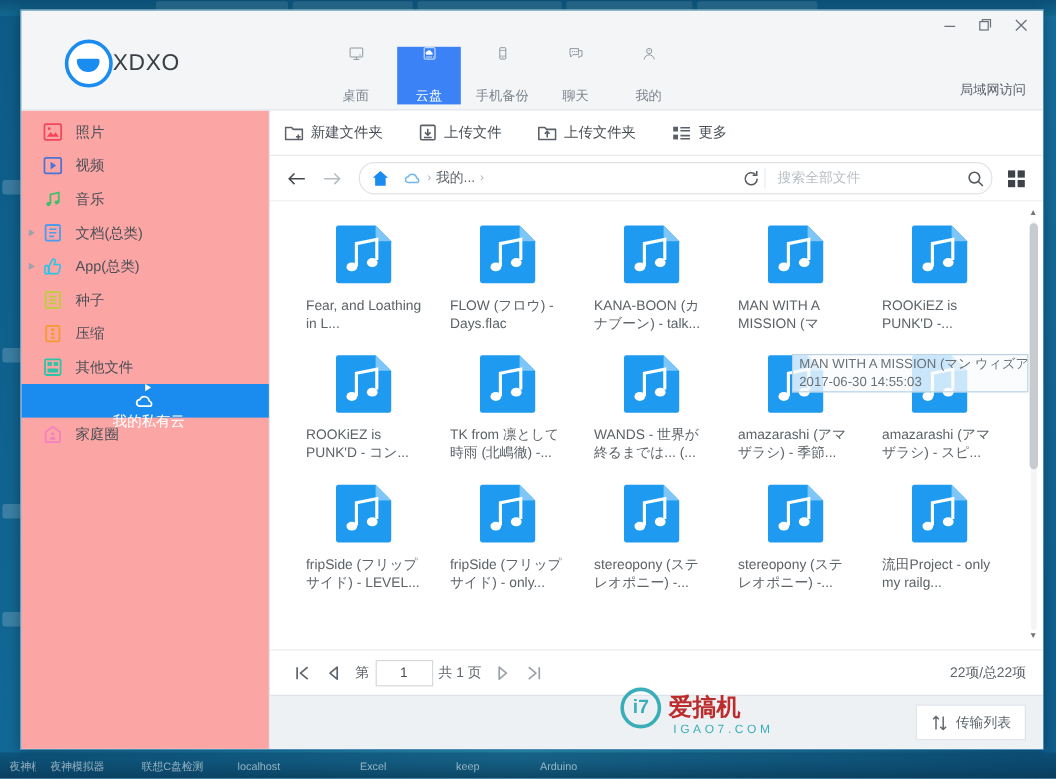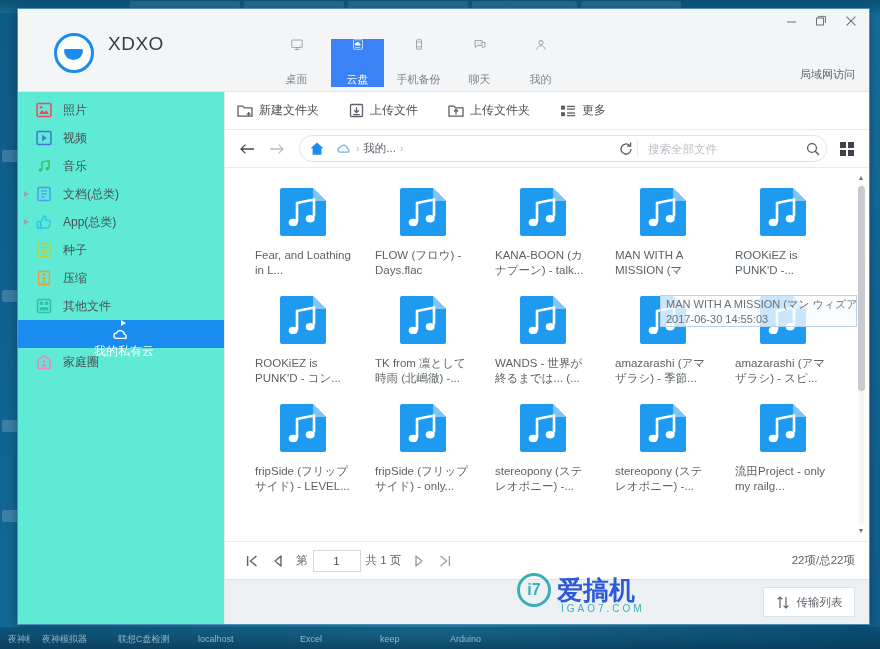--- a/index.html
+++ b/index.html
@@ -77,21 +77,21 @@
   .win-btn {
     width: 28px; height: 20px;
     display: flex; align-items: center; justify-content: center;
     color: #6b7279;
     font-size: 13px;
     cursor: default;
   }
 
   #brand {
     position: absolute; left: 36px; top: 24px;
-    display: flex; align-items: flex-start; gap: 14px;
+    display: flex; align-items: center; 
   }
   #logo-circle {
     width: 40px; height: 40px; border-radius: 50%;
     border: 3.5px solid #1a8cf0;
     background: #ffffff;
     position: relative;
     box-sizing: border-box;
   }
   #logo-circle::after {
     content: "";
@@ -128,21 +128,21 @@
     position: absolute; right: 14px; bottom: 9px;
     font-size: 11px; color: #5a6169;
   }
 
   
   #body-split { flex: 1 1 auto; display: flex; min-height: 0; }
 
   
   #sidebar {
     width: 207px;
-    background: #5eead4;
+    background: #fca5a5;
     border-right: 1px solid #e5e8eb;
     flex: 0 0 auto;
     padding-top: 4px;
     box-sizing: border-box;
   }
   .side-item {
     height: 28px;
     display: flex; align-items: center;
     padding-left: 6px;
     cursor: default;
@@ -341,21 +341,21 @@
     opacity: 0.92;
   }
   #wm-circle {
     width: 34px; height: 34px; border-radius: 50%;
     border: 3px solid #2aa9b5; box-sizing: border-box;
     position: relative;
     color: #2aa9b5;
     display: flex; align-items: center; justify-content: center;
     font-size: 16px; font-weight: bold;
   }
-  #wm-text { color: #1d4ed8; font-size: 26px; font-weight: bold; line-height: 1; }
+  #wm-text { color: #b91c1c; font-size: 20px; font-weight: bold; line-height: 1; }
   #wm-sub { position: absolute; left: 44px; top: 30px; color: #2aa9b5; font-size: 10px; letter-spacing: 3px; }
   #transfer-btn {
     position: absolute; right: 14px; top: 7px;
     width: 90px; height: 28px;
     background: #ffffff;
     border: 1px solid #dde2e6;
     display: flex; align-items: center; justify-content: center;
     gap: 7px;
     font-size: 11.5px; color: #5d646b;
     cursor: default;

